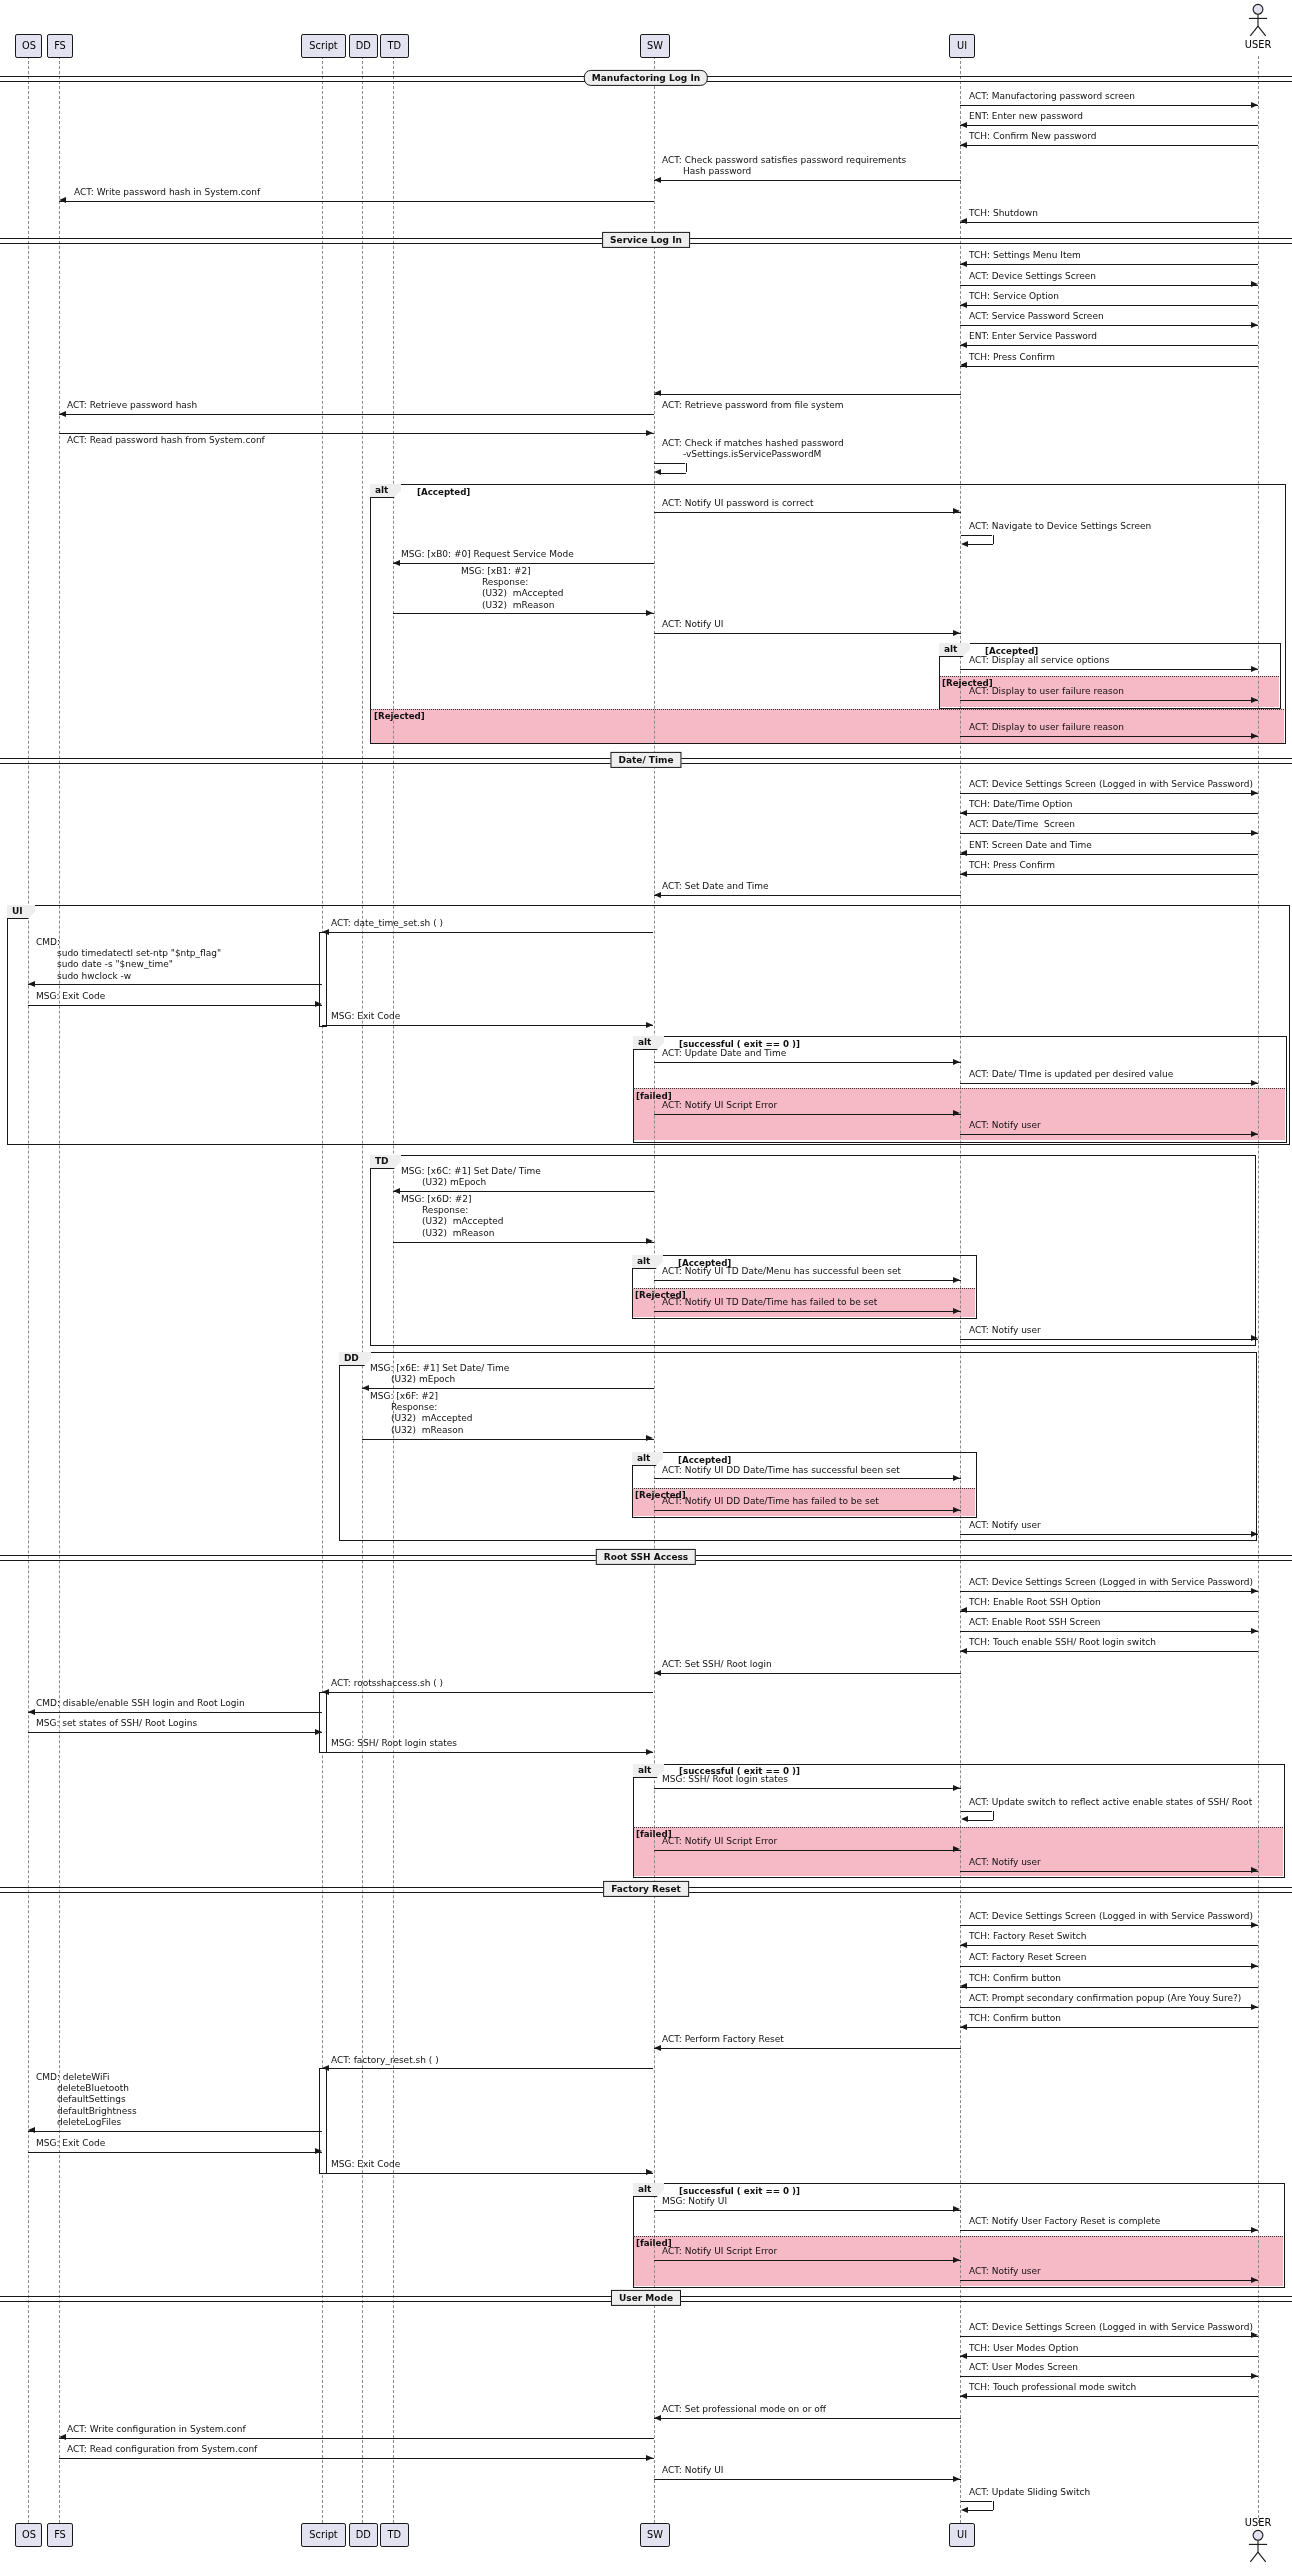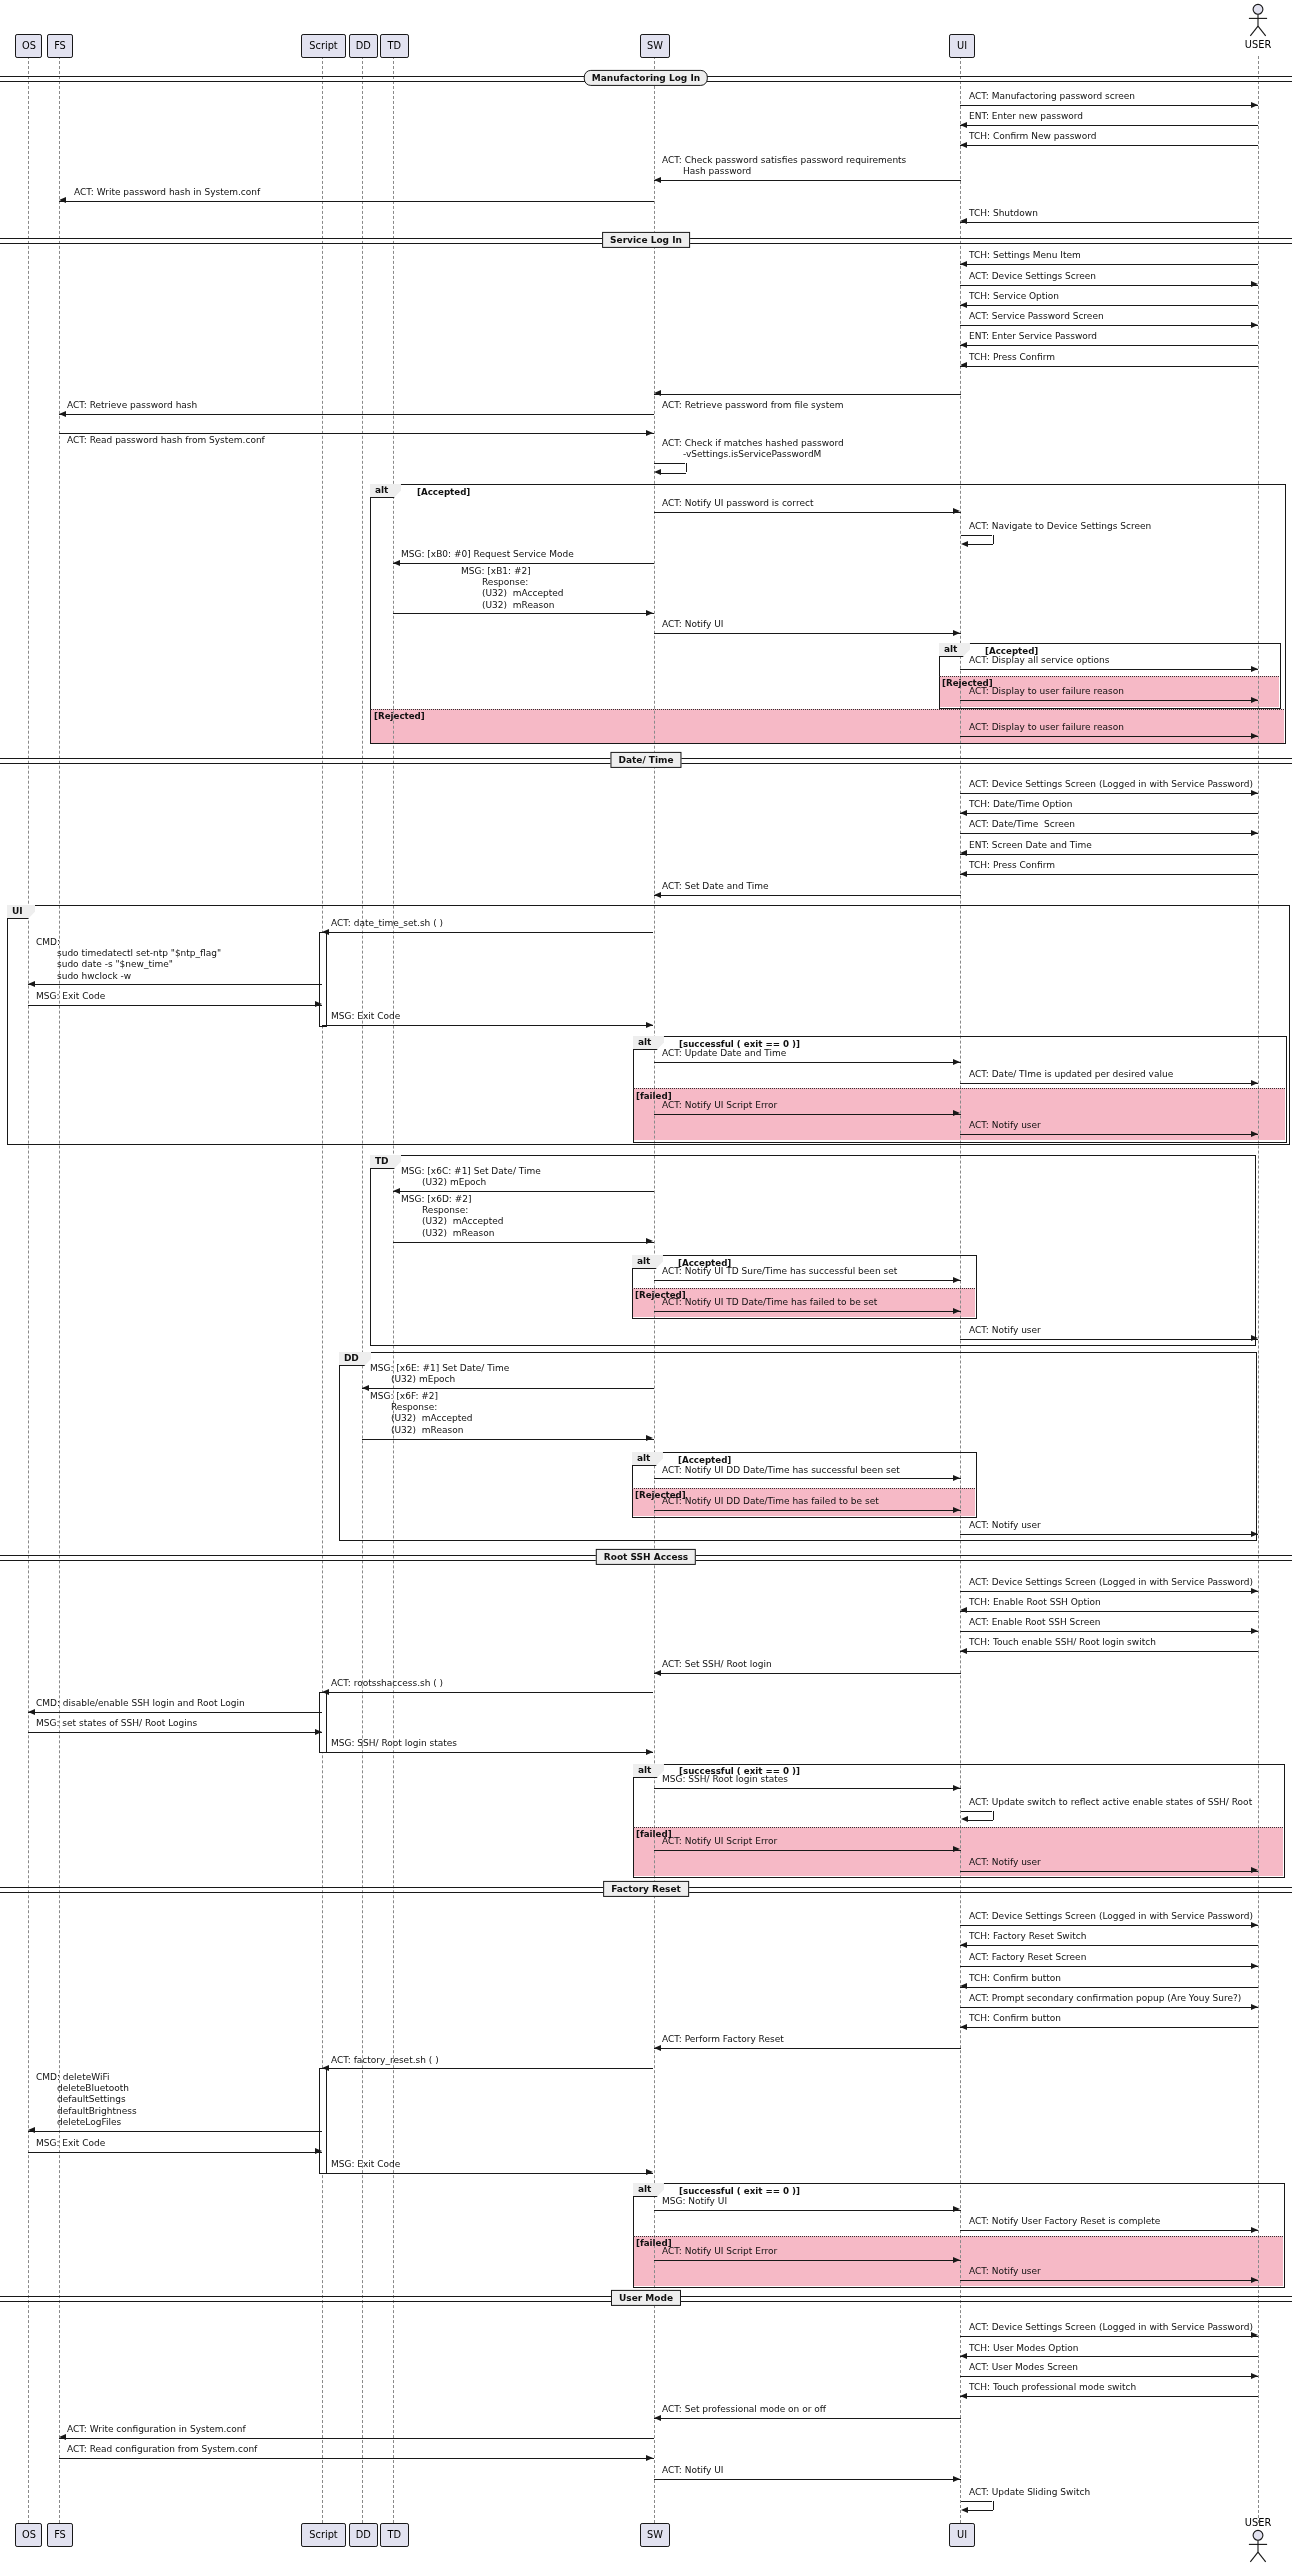--- a/index.html
+++ b/index.html
@@ -207,21 +207,21 @@
     <div class="ah-r" style="left: 953px; top: 1110px;"></div>
     <div class="mlabel" style="left: 969px; top: 1120px;"><div>ACT: Notify user</div></div>
     <div class="mline" style="left: 960px; top: 1134px; width: 298px;"></div>
     <div class="ah-r" style="left: 1251px; top: 1131px;"></div>
     <div class="mlabel" style="left: 401px; top: 1166px;"><div>MSG: [x6C: #1] Set Date/ Time</div><div>(U32) mEpoch</div></div>
     <div class="mline" style="left: 393px; top: 1191px; width: 261px;"></div>
     <div class="ah-l" style="left: 393px; top: 1188px;"></div>
     <div class="mlabel" style="left: 401px; top: 1194px;"><div>MSG: [x6D: #2]</div><div>Response:</div><div>(U32)  mAccepted</div><div>(U32)  mReason</div></div>
     <div class="mline" style="left: 393px; top: 1242px; width: 261px;"></div>
     <div class="ah-r" style="left: 646px; top: 1238px;"></div>
-    <div class="mlabel" style="left: 662px; top: 1266px;"><div>ACT: Notify UI TD Sure/Time has successful been set</div></div>
+    <div class="mlabel" style="left: 662px; top: 1266px;"><div>ACT: Notify UI TD Date/Menu has successful been set</div></div>
     <div class="mline" style="left: 654px; top: 1280px; width: 307px;"></div>
     <div class="ah-r" style="left: 953px; top: 1277px;"></div>
     <div class="mlabel" style="left: 662px; top: 1297px;"><div>ACT: Notify UI TD Date/Time has failed to be set</div></div>
     <div class="mline" style="left: 654px; top: 1311px; width: 307px;"></div>
     <div class="ah-r" style="left: 953px; top: 1308px;"></div>
     <div class="mlabel" style="left: 969px; top: 1325px;"><div>ACT: Notify user</div></div>
     <div class="mline" style="left: 960px; top: 1339px; width: 298px;"></div>
     <div class="ah-r" style="left: 1251px; top: 1335px;"></div>
     <div class="mlabel" style="left: 370px; top: 1363px;"><div>MSG: [x6E: #1] Set Date/ Time</div><div>(U32) mEpoch</div></div>
     <div class="mline" style="left: 362px; top: 1388px; width: 292px;"></div>

